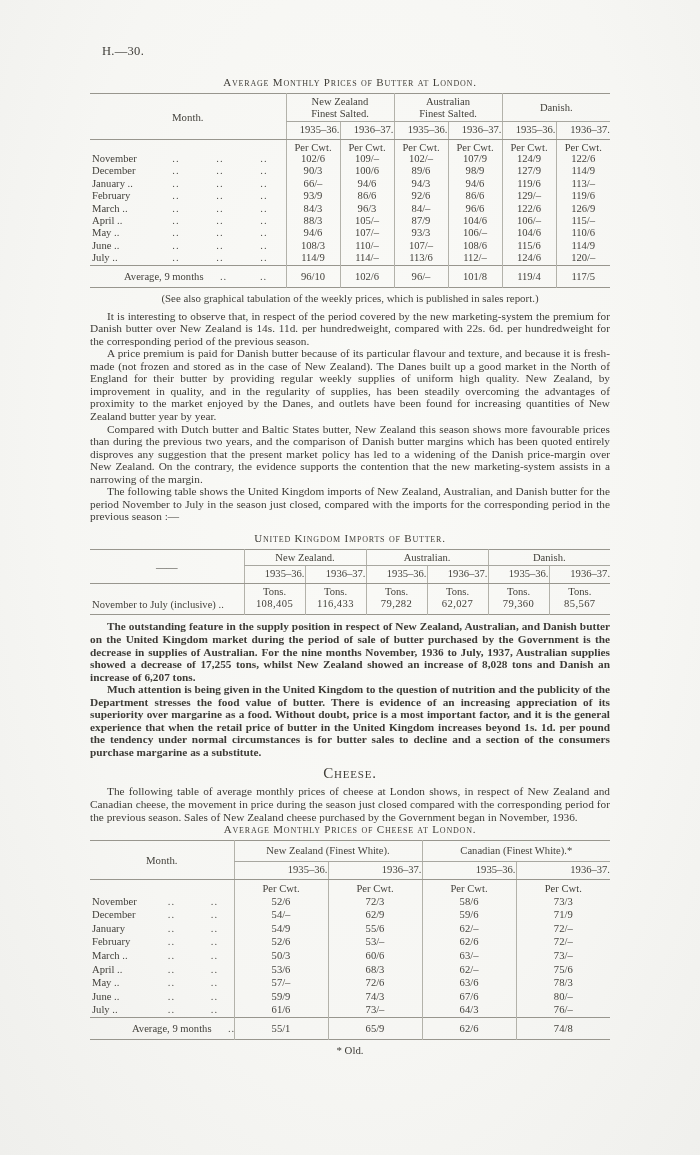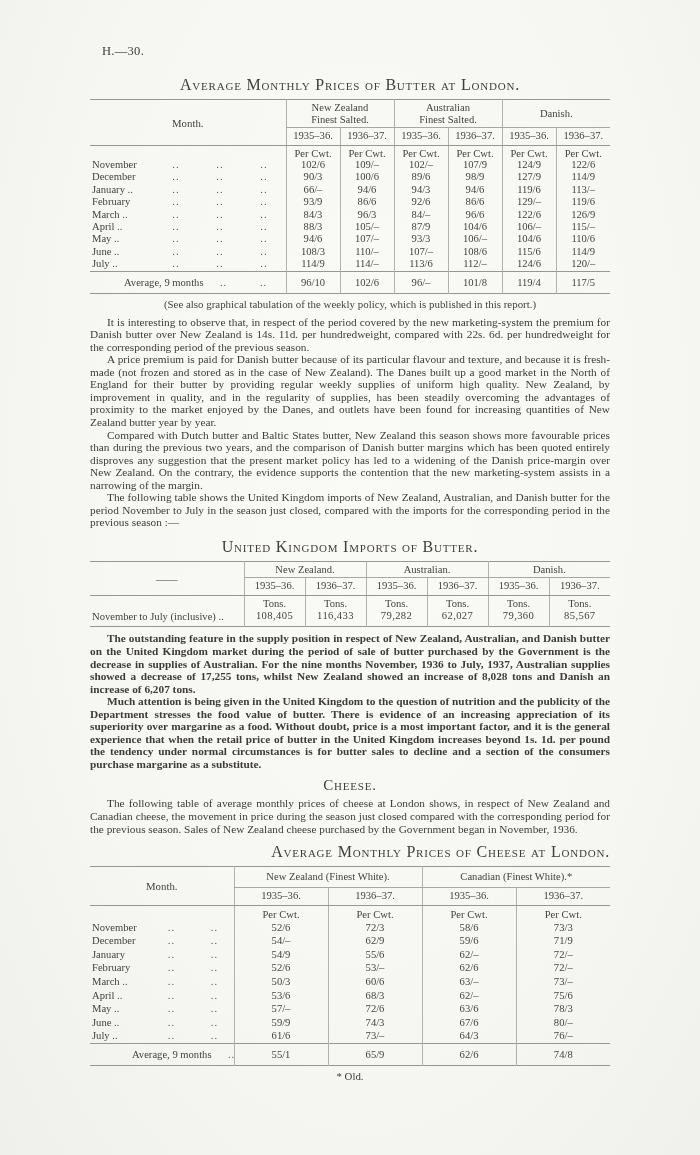--- a/index.html
+++ b/index.html
@@ -17,36 +17,36 @@
   .content { position:relative; padding:44px 90px 0 90px; }
 
   
   .runhead { position:relative; height:18px; font-size:12.5px; }
   .docref { position:absolute; left:12px; top:0; letter-spacing:0.3px; }
   .pageno { position:absolute; left:0; right:44px; top:0; text-align:center; font-size:12px; }
 
   
   .sc-title {
     text-align:center; font-variant:small-caps; letter-spacing:0.8px;
-    font-size:16px; color:#403e38;
+    font-size:11px; color:#403e38;
   }
   .t-butter-title { margin-top:14px; }
   .t-imports-title { margin-top:9px; }
-  .t-cheese-title { margin-top:8px;text-align:right; }
+  .t-cheese-title { margin-top:0; }
   .cheese-head { margin-top:7px; font-size:15px; }
 
   
   table { border-collapse:collapse; table-layout:fixed; width:520px;
           font-size:10.6px; color:#44423c; }
   table { border-top:1px solid #98968e; border-bottom:1px solid #98968e; }
   th { font-weight:normal; }
   td,th { overflow:hidden; white-space:nowrap; }
   .v, .yr, .grp, .unit-c { border-left:1px solid #b3b2aa; text-align:center; }
   .grp { border-bottom:1px solid #a8a7a0; padding:2px 0 2px 0; line-height:11.5px; vertical-align:middle; }
-  tr.years th { border-bottom:1px solid #98968e; padding:2px 0 4px 0; }
+  tr.years th { border-bottom:1px solid #98968e; padding:2px 0 4px 0;text-align:right; }
   th.stub { text-align:center; vertical-align:middle; border-bottom:1px solid #98968e; font-size:10.8px; }
   tr.unit-row td { padding-top:2px; line-height:11px; }
   tbody.months tr td { line-height:12.4px; }
   tr.avg td { border-top:1px solid #98968e; padding:5px 0 5px 0; }
 
   .mcell-wrap { display:flex; align-items:baseline; padding-left:2px; }
   .mname { flex:none; }
   .dg { flex:none; text-align:center; letter-spacing:1px; color:#4a4842; }
   .bt .mname { width:62px; }
   .bt .dg { width:44px; }
@@ -296,21 +296,21 @@
           <td class="v">96/10</td>
           <td class="v">102/6</td>
           <td class="v">96/–</td>
           <td class="v">101/8</td>
           <td class="v">119/4</td>
           <td class="v">117/5</td>
         </tr>
       </tbody>
     </table>
 
-    <div class="note-line">(See also graphical tabulation of the weekly policy, which is published in this report.)</div>
+    <div class="note-line">(See also graphical tabulation of the weekly prices, which is published in sales report.)</div>
 
     <div class="paras">
       <p>It is interesting to observe that, in respect of the period covered by the new marketing-system the premium for Danish butter over New Zealand is 14s. 11d. per hundredweight, compared with 22s. 6d. per hundredweight for the corresponding period of the previous season.</p>
       <p>A price premium is paid for Danish butter because of its particular flavour and texture, and because it is fresh-made (not frozen and stored as in the case of New Zealand).  The Danes built up a good market in the North of England for their butter by providing regular weekly supplies of uniform high quality.  New Zealand, by improvement in quality, and in the regularity of supplies, has been steadily overcoming the advantages of proximity to the market enjoyed by the Danes, and outlets have been found for increasing quantities of New Zealand butter year by year.</p>
       <p>Compared with Dutch butter and Baltic States butter, New Zealand this season shows more favourable prices than during the previous two years, and the comparison of Danish butter margins which has been quoted entirely disproves any suggestion that the present market policy has led to a widening of the Danish price-margin over New Zealand.  On the contrary, the evidence supports the contention that the new marketing-system assists in a narrowing of the margin.</p>
       <p>The following table shows the United Kingdom imports of New Zealand, Australian, and Danish butter for the period November to July in the season just closed, compared with the imports for the corresponding period in the previous season :—</p>
     </div>
 
     <div class="sc-title t-imports-title">United Kingdom Imports of Butter.</div>
 

